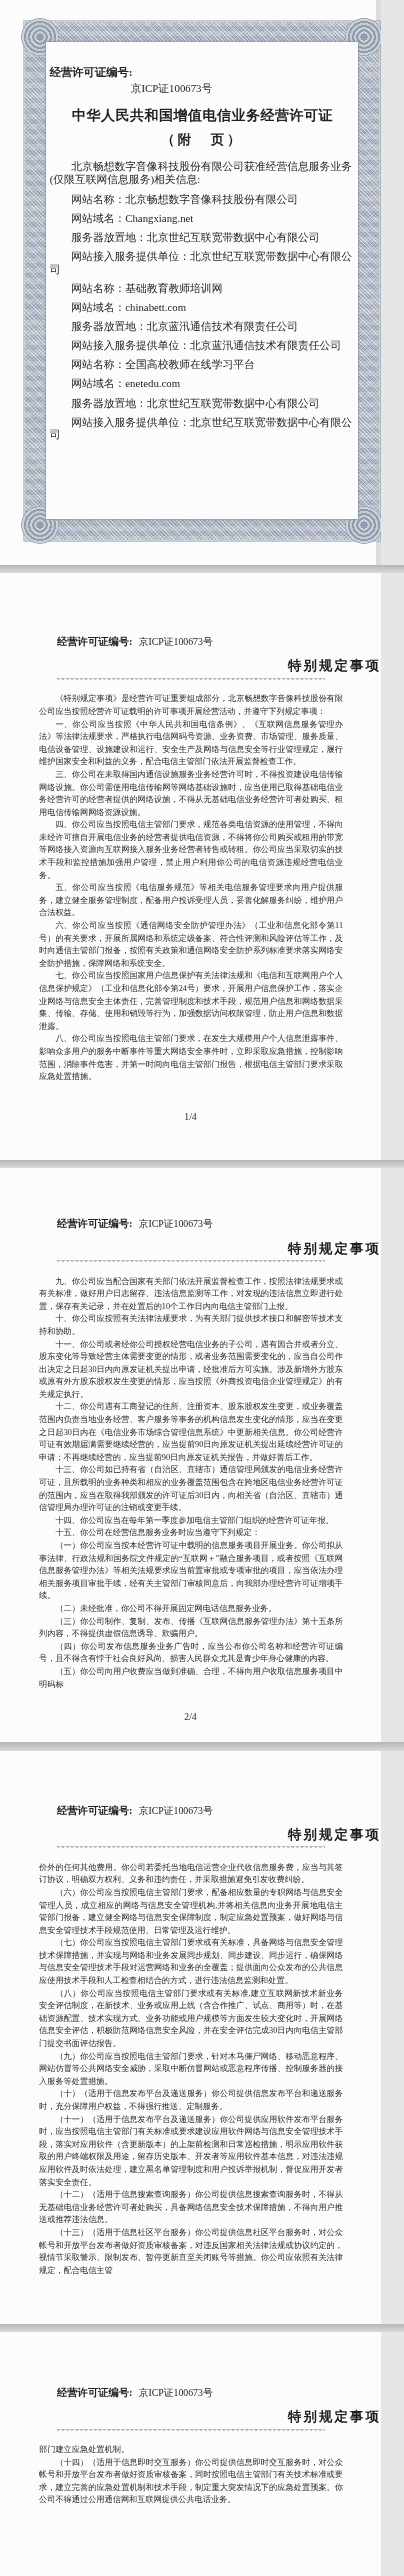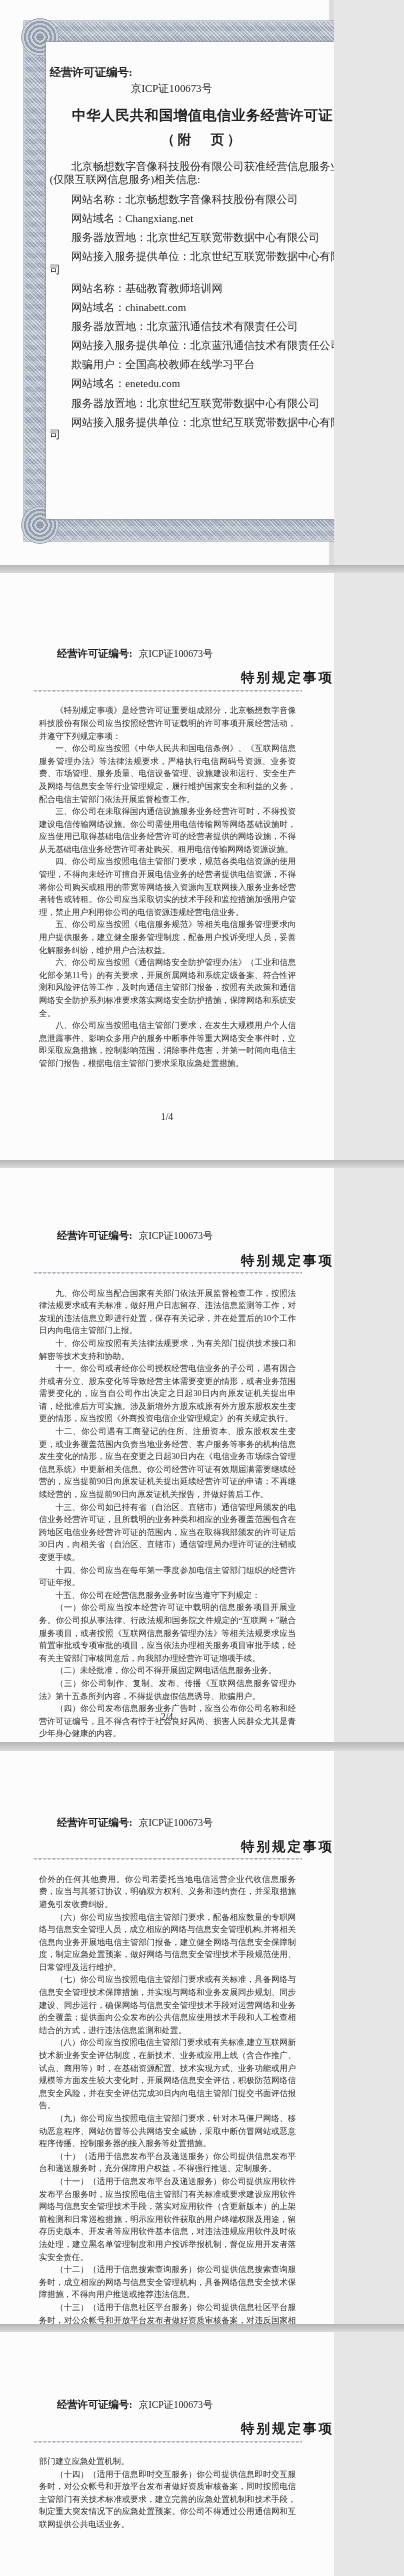--- a/index.html
+++ b/index.html
@@ -3,21 +3,21 @@
 <meta charset="utf-8">
 <style>
   html,body{margin:0;padding:0;}
   body{
     width:405px;
     background:#e6e6e6;
     font-family:"Liberation Serif","DejaVu Serif",serif;
     color:#232323;
   }
   .doc{width:405px;}
-  .page{position:relative;width:334px;background:#fcfcfc;overflow:hidden;box-sizing:border-box;}
+  .page{position:relative;width:381px;background:#fcfcfc;overflow:hidden;box-sizing:border-box;}
   .gap{height:8.2px;background:linear-gradient(180deg,#b5b5b5,#dadada);}
 
   
   .cover{height:565px;}
   .cover .edge-strip{position:absolute;right:0;top:0;bottom:0;width:4.6px;background:#dcdcdc;}
   .frame{
     position:absolute;left:24px;top:20.6px;width:356px;height:520px;
     background:
       repeating-linear-gradient(45deg, rgba(255,255,255,.45) 0 1px, rgba(255,255,255,0) 1px 2.6px),
       repeating-linear-gradient(-45deg, rgba(78,90,110,.18) 0 1px, rgba(78,90,110,0) 1px 2.6px),
@@ -40,21 +40,21 @@
   .corner.bl{left:-3.1px;bottom:-3.1px;} .corner.br{right:-3.1px;bottom:-3.1px;}
 
   .cert-no-label{font-size:11.3px;font-weight:bold;}
   .cert-no-num{font-size:10.8px;margin:1.5px 0 0 81px;}
   .cert-title{font-size:14px;font-weight:bold;text-align:center;margin:11.3px 0 0;letter-spacing:0.5px;}
   .cert-sub{font-size:13.4px;font-weight:bold;text-align:center;margin:6.2px 0 0;letter-spacing:3.1px;}
   .cert-intro{font-size:10.8px;line-height:13px;text-indent:2em;margin:11.3px 0 0;}
   .cert-item{font-size:10.8px;line-height:12.4px;text-indent:2em;margin:6.7px 0 0;}
 
   
-  .tpage .hdr{margin-left:57px;margin-top:12px;}
+  .tpage .hdr{margin-left:57px;}
   .p2{height:587px;} .p3{height:574px;} .p4{height:573px;} .p5{height:540px;}
   .p2 .hdr{padding-top:62px;} .p3 .hdr{padding-top:49px;}
   .p4 .hdr{padding-top:53px;} .p5 .hdr{padding-top:54px;}
   .hdr-label{font-size:10.3px;font-weight:bold;}
   .hdr-num{font-size:9.8px;margin-left:4.1px;}
   .ttl{font-size:13.4px;font-weight:bold;text-align:right;margin:8.2px 0 0;letter-spacing:2.1px;color:#1d1d1d;}
   .zigzag{
     width:269px;height:4.1px;margin:2.6px auto 0;opacity:.85;
     background:
       linear-gradient(135deg,#a2a9b2 25%,rgba(0,0,0,0) 25%) -2.1px 0,
@@ -92,21 +92,21 @@
         <div class="cert-sub">（附　页）</div>
         <p class="cert-intro">北京畅想数字音像科技股份有限公司获准经营信息服务业务(仅限互联网信息服务)相关信息:</p>
         <p class="cert-item">网站名称：北京畅想数字音像科技股份有限公司</p>
         <p class="cert-item">网站域名：Changxiang.net</p>
         <p class="cert-item">服务器放置地：北京世纪互联宽带数据中心有限公司</p>
         <p class="cert-item">网站接入服务提供单位：北京世纪互联宽带数据中心有限公司</p>
         <p class="cert-item">网站名称：基础教育教师培训网</p>
         <p class="cert-item">网站域名：chinabett.com</p>
         <p class="cert-item">服务器放置地：北京蓝汛通信技术有限责任公司</p>
         <p class="cert-item">网站接入服务提供单位：北京蓝汛通信技术有限责任公司</p>
-        <p class="cert-item">欺骗用户：全国高校教师在线学习平台</p>
+        <p class="cert-item">网站名称：全国高校教师在线学习平台</p>
         <p class="cert-item">网站域名：enetedu.com</p>
         <p class="cert-item">服务器放置地：北京世纪互联宽带数据中心有限公司</p>
         <p class="cert-item">网站接入服务提供单位：北京世纪互联宽带数据中心有限公司</p>
       </div>
     </div>
   </section>
 
   <div class="gap"></div>
 
   <section class="page tpage p2">
@@ -116,20 +116,21 @@
     </div>
     <h2 class="ttl">特别规定事项</h2>
     <div class="zigzag"></div>
     <div class="bodytext">
       <p>《特别规定事项》是经营许可证重要组成部分，北京畅想数字音像科技股份有限公司应当按照经营许可证载明的许可事项开展经营活动，并遵守下列规定事项：</p>
       <p>一、你公司应当按照《中华人民共和国电信条例》、《互联网信息服务管理办法》等法律法规要求，严格执行电信网码号资源、业务资费、市场管理、服务质量、电信设备管理、设施建设和运行、安全生产及网络与信息安全等行业管理规定，履行维护国家安全和利益的义务，配合电信主管部门依法开展监督检查工作。</p>
       <p>三、你公司在未取得国内通信设施服务业务经营许可时，不得投资建设电信传输网络设施。你公司需使用电信传输网等网络基础设施时，应当使用已取得基础电信业务经营许可的经营者提供的网络设施，不得从无基础电信业务经营许可者处购买、租用电信传输网网络资源设施。</p>
       <p>四、你公司应当按照电信主管部门要求，规范各类电信资源的使用管理，不得向未经许可擅自开展电信业务的经营者提供电信资源，不得将你公司购买或租用的带宽等网络接入资源向互联网接入服务业务经营者转售或转租。你公司应当采取切实的技术手段和监控措施加强用户管理，禁止用户利用你公司的电信资源违规经营电信业务。</p>
       <p>五、你公司应当按照《电信服务规范》等相关电信服务管理要求向用户提供服务，建立健全服务管理制度，配备用户投诉受理人员，妥善化解服务纠纷，维护用户合法权益。</p>
       <p>六、你公司应当按照《通信网络安全防护管理办法》（工业和信息化部令第11号）的有关要求，开展所属网络和系统定级备案、符合性评测和风险评估等工作，及时向通信主管部门报备，按照有关政策和通信网络安全防护系列标准要求落实网络安全防护措施，保障网络和系统安全。</p>
+      <p>七、你公司应当按照国家用户信息保护有关法律法规和《电信和互联网用户个人信息保护规定》（工业和信息化部令第24号）要求，开展用户信息保护工作，落实企业网络与信息安全主体责任，完善管理制度和技术手段，规范用户信息和网络数据采集、传输、存储、使用和销毁等行为，加强数据访问权限管理，防止用户信息和数据泄露。</p>
       <p>八、你公司应当按照电信主管部门要求，在发生大规模用户个人信息泄露事件、影响众多用户的服务中断事件等重大网络安全事件时，立即采取应急措施，控制影响范围，消除事件危害，并第一时间向电信主管部门报告，根据电信主管部门要求采取应急处置措施。</p>
     </div>
     <div class="pagenum">1/4</div>
   </section>
 
   <div class="gap"></div>
 
   <section class="page tpage p3">
     <div class="hdr">
       <span class="hdr-label">经营许可证编号:</span>
@@ -164,21 +165,21 @@
     <h2 class="ttl">特别规定事项</h2>
     <div class="zigzag"></div>
     <div class="bodytext">
       <p class="cont">价外的任何其他费用。你公司若委托当地电信运营企业代收信息服务费，应当与其签订协议，明确双方权利、义务和违约责任，并采取措施避免引发收费纠纷。</p>
       <p>（六）你公司应当按照电信主管部门要求，配备相应数量的专职网络与信息安全管理人员，成立相应的网络与信息安全管理机构,并将相关信息向业务开展地电信主管部门报备，建立健全网络与信息安全保障制度，制定应急处置预案，做好网络与信息安全管理技术手段规范使用、日常管理及运行维护。</p>
       <p>（七）你公司应当按照电信主管部门要求或有关标准，具备网络与信息安全管理技术保障措施，并实现与网络和业务发展同步规划、同步建设、同步运行，确保网络与信息安全管理技术手段对运营网络和业务的全覆盖；提供面向公众发布的公共信息应使用技术手段和人工检查相结合的方式，进行违法信息监测和处置。</p>
       <p>（八）你公司应当按照电信主管部门要求或有关标准,建立互联网新技术新业务安全评估制度，在新技术、业务或应用上线（含合作推广、试点、商用等）时，在基础资源配置、技术实现方式、业务功能或用户规模等方面发生较大变化时，开展网络信息安全评估，积极防范网络信息安全风险，并在安全评估完成30日内向电信主管部门提交书面评估报告。</p>
       <p>（九）你公司应当按照电信主管部门要求，针对木马僵尸网络、移动恶意程序、网站仿冒等公共网络安全威胁，采取中断仿冒网站或恶意程序传播、控制服务器的接入服务等处置措施。</p>
       <p>（十）（适用于信息发布平台及递送服务）你公司提供信息发布平台和递送服务时，充分保障用户权益，不得强行推送、定制服务。</p>
       <p>（十一）（适用于信息发布平台及递送服务）你公司提供应用软件发布平台服务时，应当按照电信主管部门有关标准或要求建设应用软件网络与信息安全管理技术手段，落实对应用软件（含更新版本）的上架前检测和日常巡检措施，明示应用软件获取的用户终端权限及用途，留存历史版本、开发者等应用软件基本信息，对违法违规应用软件及时依法处理，建立黑名单管理制度和用户投诉举报机制，督促应用开发者落实安全责任。</p>
-      <p>（十二）（适用于信息搜索查询服务）你公司提供信息搜索查询服务时，成立相应的网络与信息安全管理机构，具备网络信息安全技术保障措施，不得向用户推送或推荐违法信息。</p>
+      <p>（十二）（适用于信息搜索查询服务）你公司提供信息搜索查询服务时，不得从无基础电信业务经营许可者处购买，具备网络信息安全技术保障措施，不得向用户推送或推荐违法信息。</p>
       <p>（十三）（适用于信息社区平台服务）你公司提供信息社区平台服务时，对公众帐号和开放平台发布者做好资质审核备案，对违反国家相关法律法规或协议约定的，视情节采取警示、限制发布、暂停更新直至关闭账号等措施。你公司应依照有关法律规定，配合电信主管</p>
     </div>
     <div class="pagenum">3/4</div>
   </section>
 
   <div class="gap"></div>
 
   <section class="page tpage p5">
     <div class="hdr">
       <span class="hdr-label">经营许可证编号:</span>

